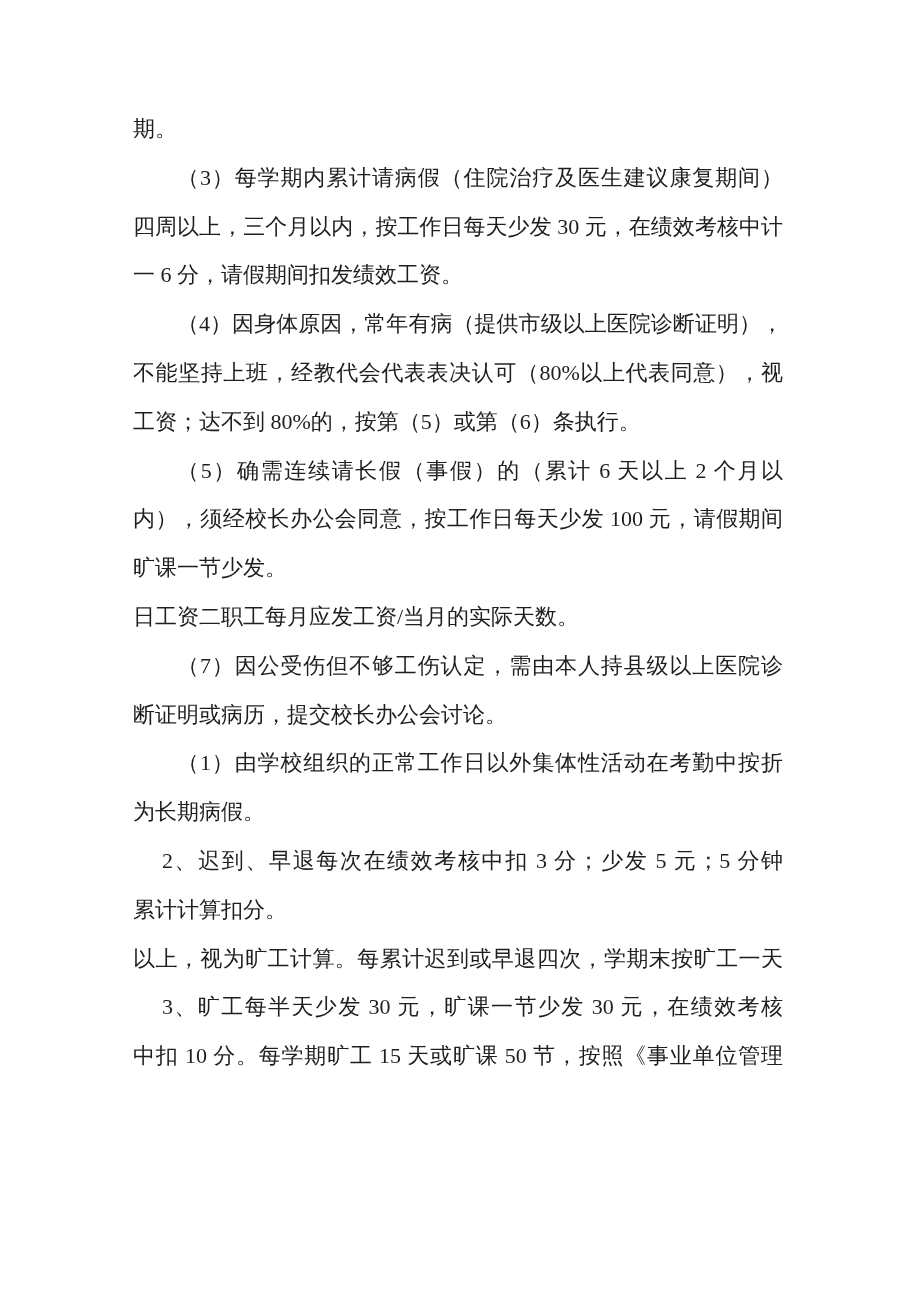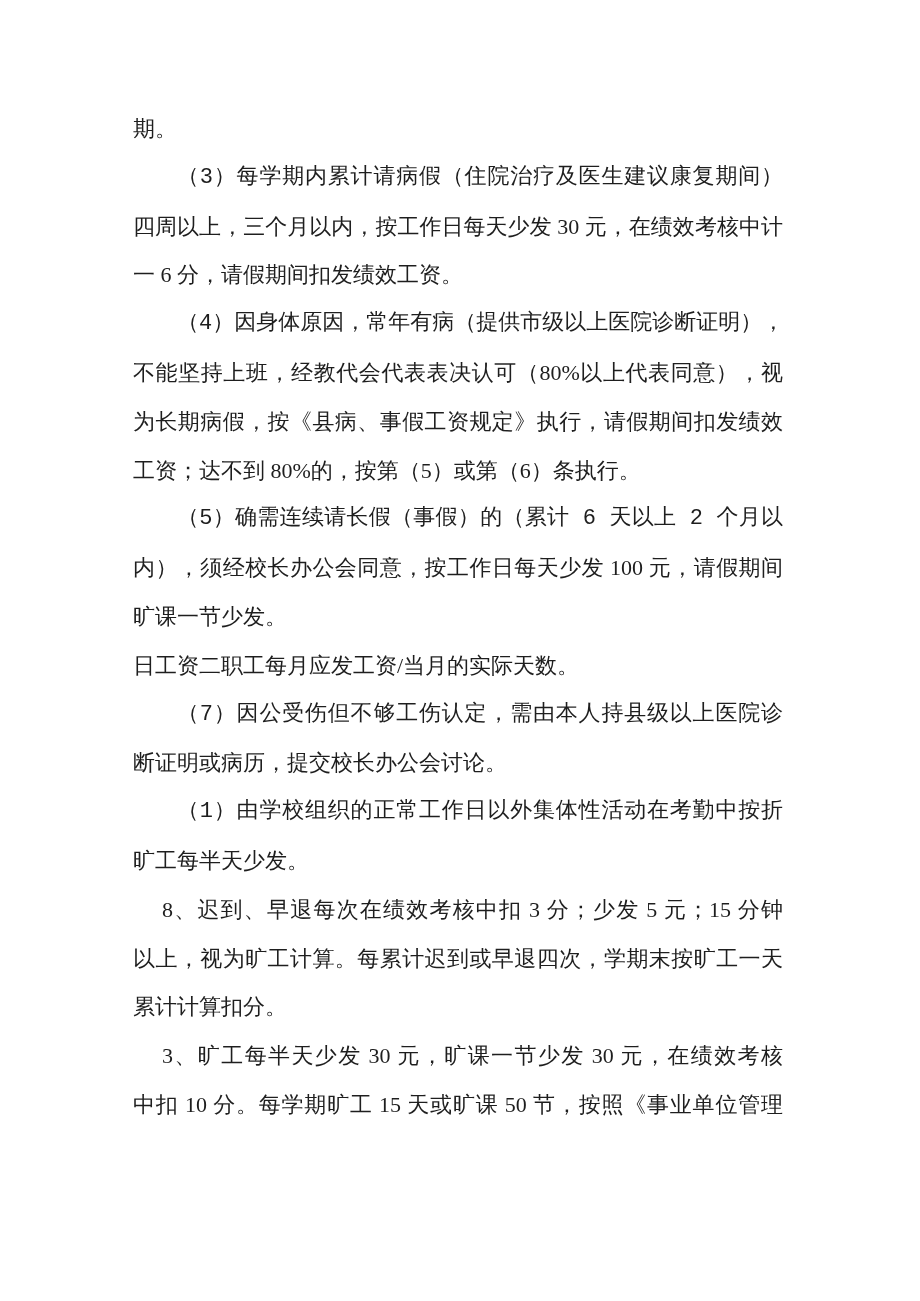--- a/index.html
+++ b/index.html
@@ -31,42 +31,41 @@
     text-align-last: justify;
     text-justify: inter-character;
     white-space: nowrap;
   }
   .line.end {
     text-align: left;
     text-align-last: left;
   }
   .ind0 { padding-left: 0; }
   .ind1 { padding-left: 29px; }
-  .ind2 { padding-left: 44px; font-family: Liberation Mono, monospace; }
+  .ind2 { padding-left: 44px; }
 </style>
 </head>
 <body>
 
 <div class="page">
   <div class="doc-body" style="color: rgb(30, 30, 30);">
       <div class="line ind0 end">期。</div>
       <div class="line ind2">（3）每学期内累计请病假（住院治疗及医生建议康复期间）</div>
       <div class="line ind0">四周以上，三个月以内，按工作日每天少发 30 元，在绩效考核中计</div>
       <div class="line ind0 end">一 6 分，请假期间扣发绩效工资。</div>
       <div class="line ind2">（4）因身体原因，常年有病（提供市级以上医院诊断证明），</div>
       <div class="line ind0">不能坚持上班，经教代会代表表决认可（80%以上代表同意），视</div>
-      <div class="line ind0">为长期病假，按《县病、事假工资规定》执行，请假期间扣发绩效</div>
       <div class="line ind0 end">工资；达不到 80%的，按第（5）或第（6）条执行。</div>
       <div class="line ind2">（5）确需连续请长假（事假）的（累计 6 天以上 2 个月以</div>
       <div class="line ind0">内），须经校长办公会同意，按工作日每天少发 100 元，请假期间</div>
       <div class="line ind0 end">旷课一节少发。</div>
       <div class="line ind0 end">日工资二职工每月应发工资/当月的实际天数。</div>
       <div class="line ind2">（7）因公受伤但不够工伤认定，需由本人持县级以上医院诊</div>
       <div class="line ind0 end">断证明或病历，提交校长办公会讨论。</div>
       <div class="line ind2">（1）由学校组织的正常工作日以外集体性活动在考勤中按折</div>
-      <div class="line ind0 end">旷工每半天少发。</div>
-      <div class="line ind1">8、迟到、早退每次在绩效考核中扣 3 分；少发 5 元；15 分钟</div>
+      <div class="line ind0 end">为长期病假。</div>
+      <div class="line ind1">2、迟到、早退每次在绩效考核中扣 3 分；少发 5 元；5 分钟</div>
+      <div class="line ind0 end">累计计算扣分。</div>
       <div class="line ind0">以上，视为旷工计算。每累计迟到或早退四次，学期末按旷工一天</div>
-      <div class="line ind0 end">累计计算扣分。</div>
       <div class="line ind1">3、旷工每半天少发 30 元，旷课一节少发 30 元，在绩效考核</div>
       <div class="line ind0">中扣 10 分。每学期旷工 15 天或旷课 50 节，按照《事业单位管理</div>
     </div>
 </div>
 
 </body></html>

